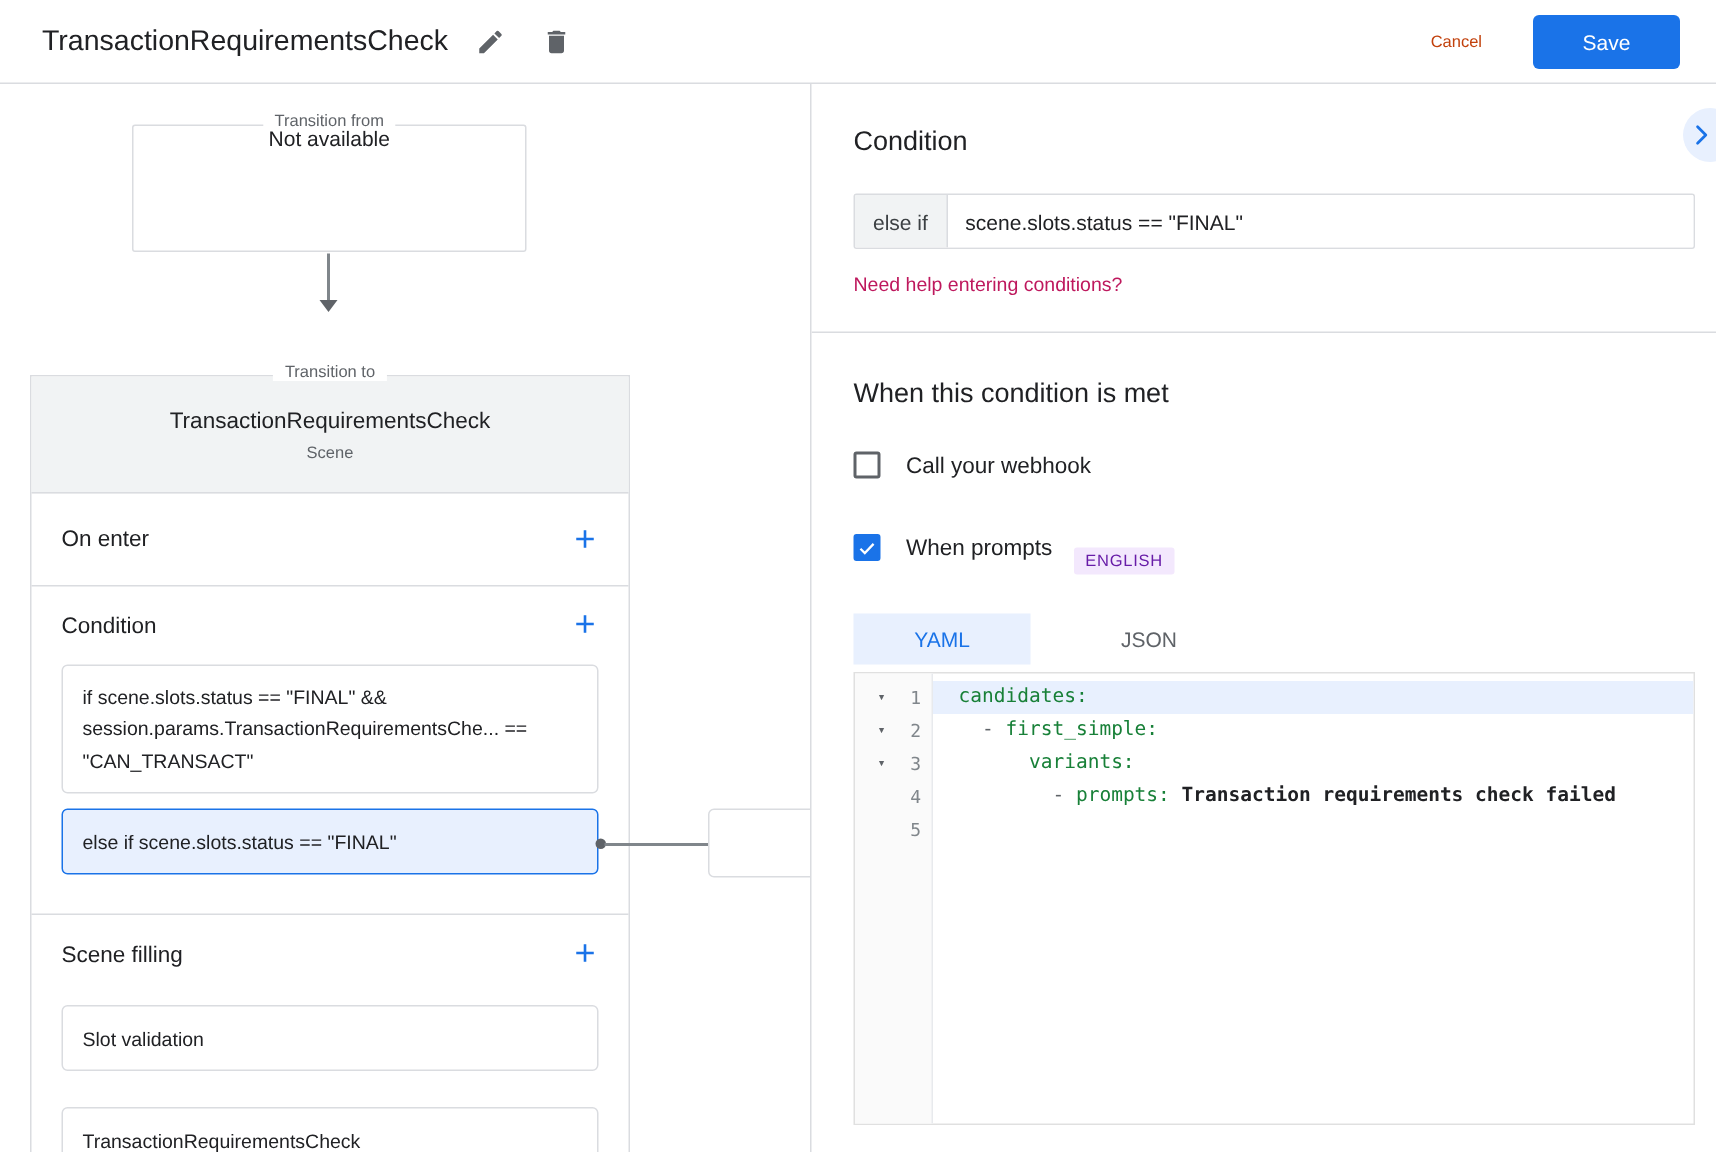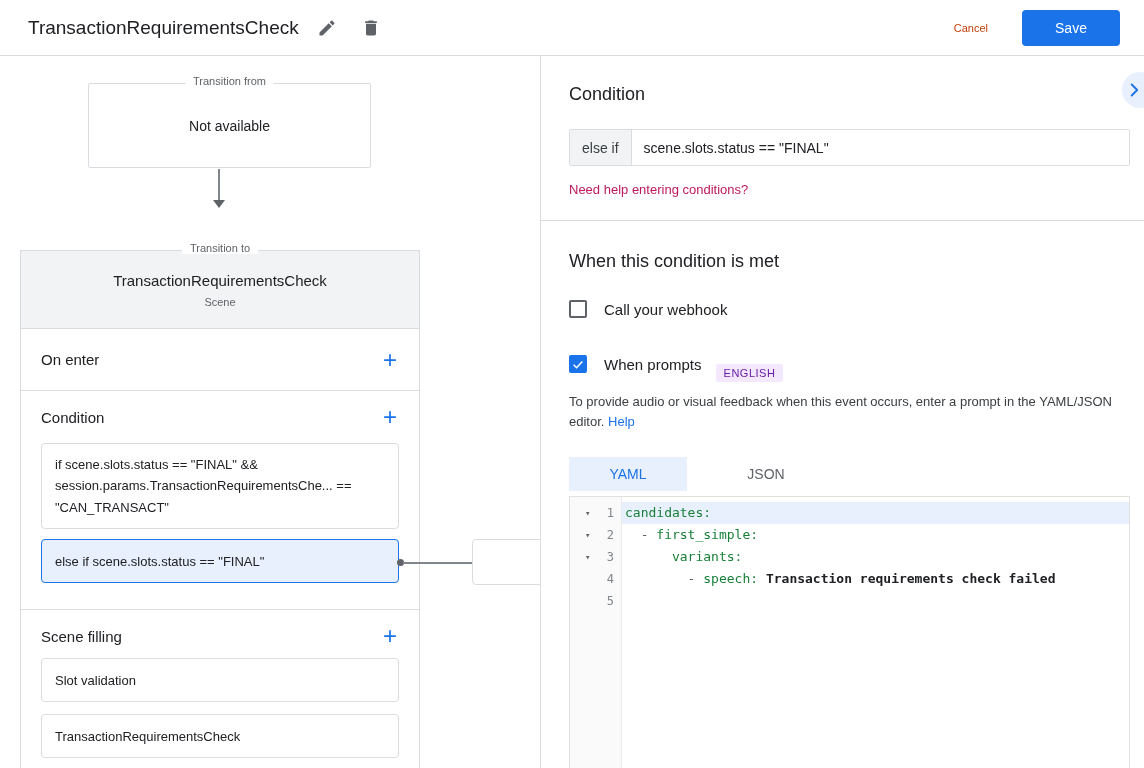--- a/index.html
+++ b/index.html
@@ -17,23 +17,23 @@
   .spacer { flex:1; }
   .text-btn { background:none; border:none; color:#c2410c; font-size:11px; font-weight:500;
     cursor:pointer; margin-right:34px; font-family:inherit; }
   .primary-btn { background:#1a73e8; color:#fff; border:none; border-radius:4px; font-size:14px;
     font-weight:500; width:98px; height:36px; cursor:pointer; font-family:inherit; }
 
   
   .canvas { position:absolute; top:56px; left:0; right:0; bottom:0; overflow:hidden; background:#fff; }
   .tbox-label { position:absolute; top:-9px; left:50%; transform:translateX(-50%); background:#fff;
     padding:0 8px; font-size:11px; color:#5f6368; white-space:nowrap; z-index:2; }
-  .from-box { position:absolute; left:88px; top:27px; width:283px; height:85px;
+  .from-box { position:absolute; left:88px; top:27px; width:263px; height:85px;
     border:1px solid #dadce0; border-radius:2px; background:#fff;
-    display:flex; align-items:center; justify-content:center; cursor:pointer; }
+    display:flex; align-items:flex-start; justify-content:center; cursor:pointer; }
   .from-value { font-size:14px; color:#202124; }
   .arrow-line { position:absolute; left:218px; top:113px; width:2px; height:31px; background:#80868b; }
   .arrow-head { position:absolute; left:213px; top:144px; width:0; height:0;
     border-left:6px solid transparent; border-right:6px solid transparent; border-top:8px solid #5f6368; }
 
   .scene-card { position:absolute; left:20px; top:194px; width:400px; height:620px;
     border:1px solid #dadce0; background:#fff; }
   .scene-header { background:#f1f3f4; height:78px; border-bottom:1px solid #dadce0; display:flex;
     flex-direction:column; align-items:center; justify-content:center; gap:7px; cursor:pointer; }
   .scene-title { font-size:15px; color:#202124; }
@@ -47,21 +47,21 @@
 
   .cond-section { padding:16px 20px 26px; border-bottom:1px solid #dadce0; }
   .cond-section .sec-row { margin-bottom:16px; }
   .cond-item { border:1px solid #dadce0; border-radius:4px; padding:10px 13px; font-size:13px;
     line-height:1.65; color:#202124; cursor:pointer; background:#fff; }
   .cond-item.selected { margin-top:10px; background:#e8f0fe; border:1px solid #1a73e8;
     height:44px; display:flex; align-items:center; padding:0 13px; }
 
   .slot-section { padding:16px 20px; }
   .slot-section .sec-row { margin-bottom:6px; }
-  .slot-item { margin-top:12px; border:1px solid #dadce0; border-radius:4px; height:44px;
+  .slot-item { margin-top:24px; border:1px solid #dadce0; border-radius:4px; height:44px;
     display:flex; align-items:center; padding:0 13px; font-size:13px; color:#202124;
     cursor:pointer; background:#fff; }
 
   .connector-dot { position:absolute; left:397px; top:503px; width:7px; height:7px;
     border-radius:50%; background:#5f6368; z-index:3; }
   .connector-line { position:absolute; left:403px; top:506px; width:70px; height:2px;
     background:#80868b; z-index:3; }
   .target-box { position:absolute; left:472px; top:483px; width:92px; height:46px;
     border:1px solid #dadce0; border-radius:4px; background:#fff; z-index:4; cursor:pointer; }
 
@@ -105,21 +105,21 @@
   .tab.active { background:#e8f0fe; color:#1a73e8; }
 
   .editor { margin-top:5px; border:1px solid #e0e0e0; display:flex; height:302px;
     font-family:"DejaVu Sans Mono", monospace; font-size:13px; background:#fff; }
   .gutter { width:52px; background:#fafafa; border-right:1px solid #e8eaed; padding-top:5px; }
   .gutter-line { height:22px; display:flex; align-items:center; justify-content:flex-end;
     padding-right:7px; }
   .fold { width:12px; font-size:9px; color:#5f6368; cursor:pointer; text-align:left; }
   .lnum { color:#80868b; font-size:12px; margin-left:3px; min-width:14px; text-align:right; }
   .code { flex:1; padding-top:5px; overflow:hidden; }
-  .code-line { height:22px; line-height:22px; white-space:pre; padding-left:3px; cursor:text; }
+  .code-line { height:22px; line-height:22px; white-space:pre; padding-left:17px; cursor:text; }
   .code-line.hl { background:#e8f0fe; }
   .tok-key { color:#188038; }
   .tok-plain { color:#5f6368; }
   .tok-value { color:#202124; font-weight:600; }
 </style>
 </head>
 <body>
 
 <div class="app">
 
@@ -214,22 +214,20 @@
       <div class="check-row">
         <span class="checkbox checked">
           <svg viewBox="0 0 24 24">
             <path fill="none" stroke="#ffffff" stroke-width="2.6" d="M4.5 12.5l5 5L19.5 7"></path>
           </svg>
         </span>
         <span class="check-label">When prompts</span>
         <span class="badge">ENGLISH</span>
       </div>
 
-      <p class="desc"><span>To provide audio or visual feedback when this event occurs, enter a prompt in the YAML/JSON editor.</span>
-        <span class="inline-link">Help</span></p>
 
       <div class="tabs">
         <button class="tab active">YAML</button>
         <button class="tab">JSON</button>
       </div>
 
       <div class="editor">
         <div class="gutter">
             <div class="gutter-line">
               <span class="fold">▾</span>
@@ -249,19 +247,19 @@
             </div>
             <div class="gutter-line">
               <span class="fold"></span>
               <span class="lnum">5</span>
             </div>
           </div>
         <div class="code">
             <div class="code-line hl"><span class="tok-key">candidates:</span></div>
             <div class="code-line"><span class="tok-plain">  - </span><span class="tok-key">first_simple:</span></div>
             <div class="code-line"><span class="tok-plain">      </span><span class="tok-key">variants:</span></div>
-            <div class="code-line"><span class="tok-plain">        - </span><span class="tok-key">speech:</span><span class="tok-value"> Transaction requirements check failed</span></div>
+            <div class="code-line"><span class="tok-plain">        - </span><span class="tok-key">prompts:</span><span class="tok-value"> Transaction requirements check failed</span></div>
             <div class="code-line"></div>
           </div>
       </div>
     </div>
   </aside>
 </div>
 
 </body></html>

